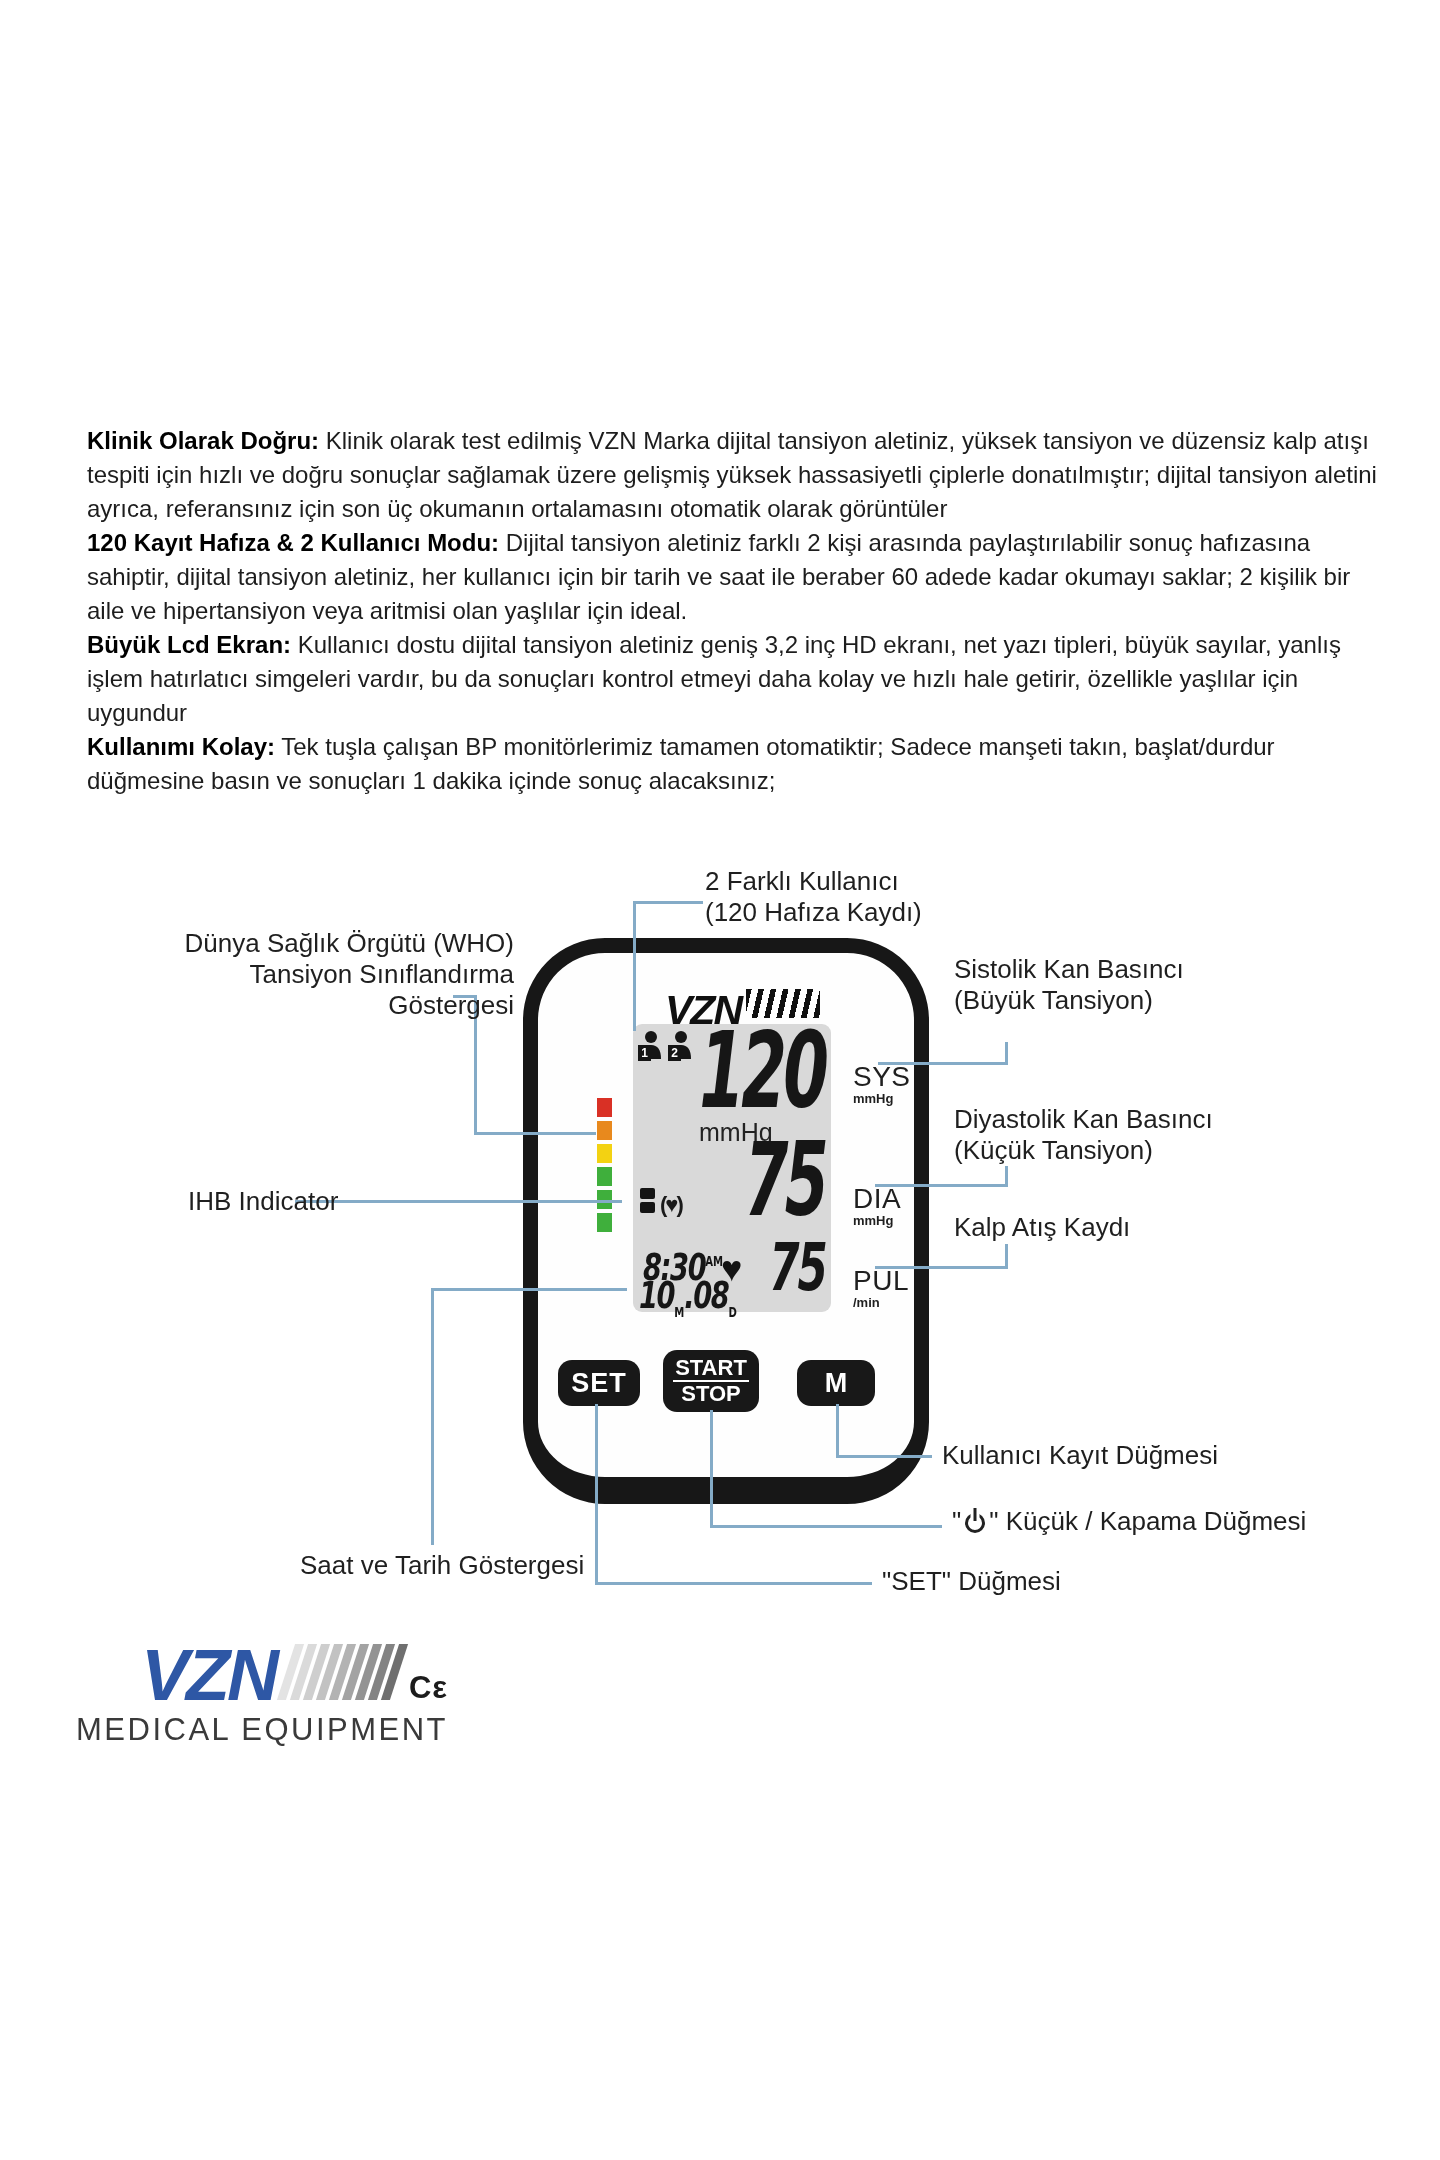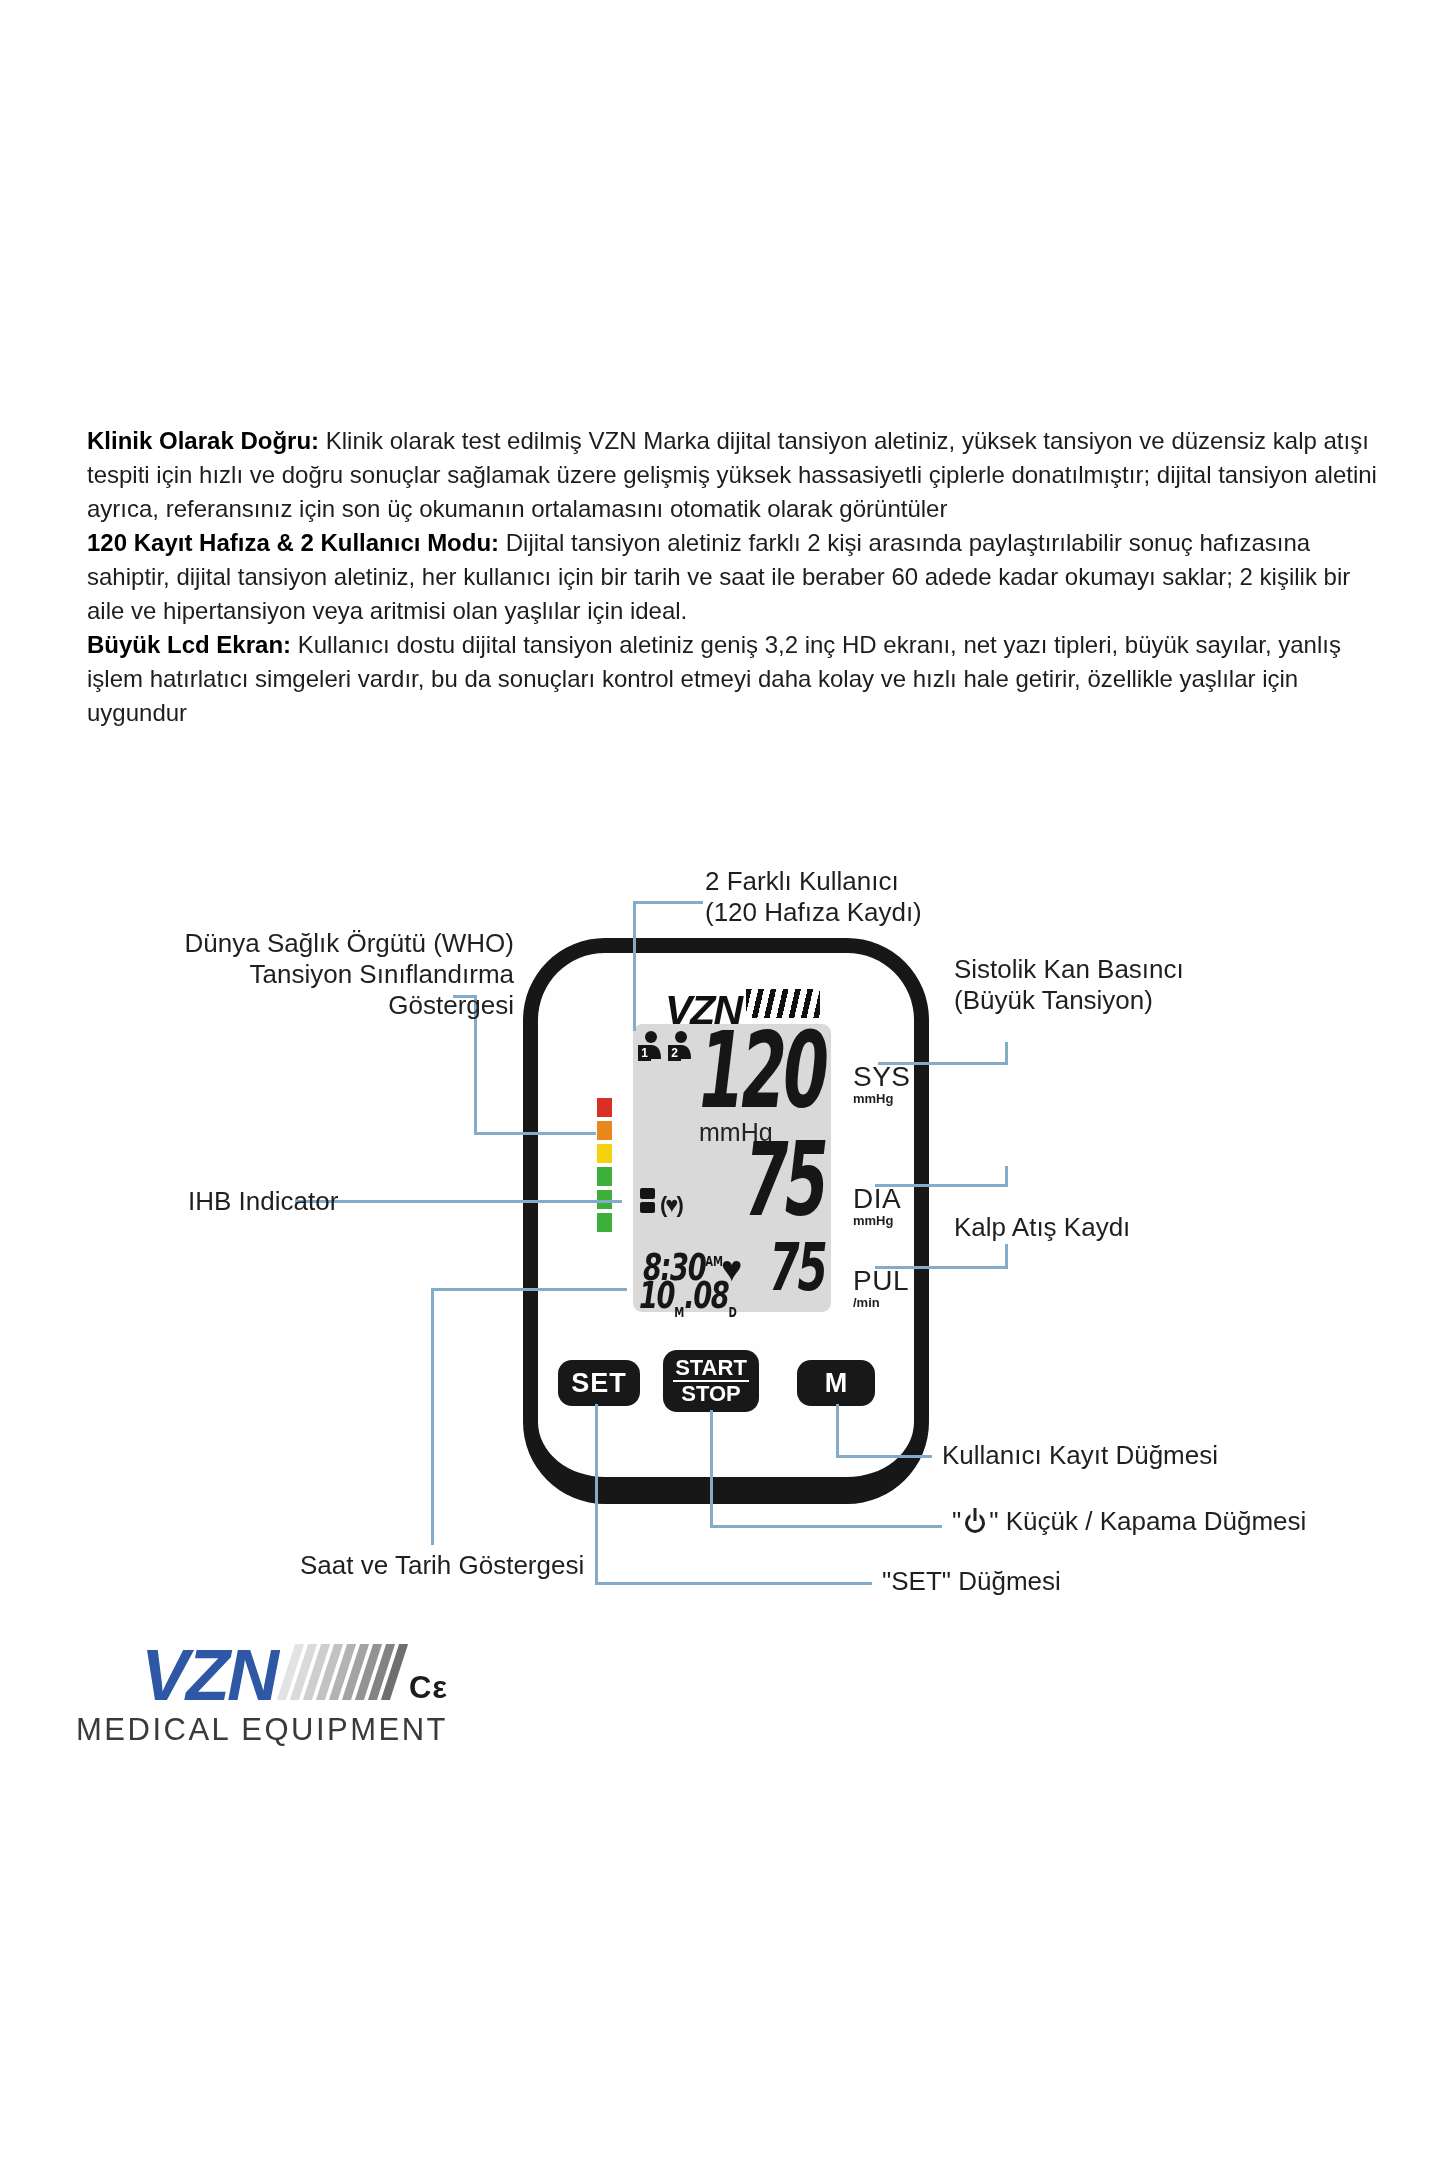--- a/index.html
+++ b/index.html
@@ -81,20 +81,21 @@
 </style>
 </head>
 <body>
 
 <div class="page">
 
   <div class="desc">
     <p><strong>Klinik Olarak Doğru:</strong><span> Klinik olarak test edilmiş VZN Marka dijital tansiyon aletiniz, yüksek tansiyon ve düzensiz kalp atışı tespiti için hızlı ve doğru sonuçlar sağlamak üzere gelişmiş yüksek hassasiyetli çiplerle donatılmıştır; dijital tansiyon aletini ayrıca, referansınız için son üç okumanın ortalamasını otomatik olarak görüntüler</span></p>
     <p><strong>120 Kayıt Hafıza &amp; 2 Kullanıcı Modu:</strong><span> Dijital tansiyon aletiniz farklı 2 kişi arasında paylaştırılabilir sonuç hafızasına sahiptir, dijital tansiyon aletiniz, her kullanıcı için bir tarih ve saat ile beraber 60 adede kadar okumayı saklar; 2 kişilik bir aile ve hipertansiyon veya aritmisi olan yaşlılar için ideal.</span></p>
     <p><strong>Büyük Lcd Ekran:</strong><span> Kullanıcı dostu dijital tansiyon aletiniz geniş 3,2 inç HD ekranı, net yazı tipleri, büyük sayılar, yanlış işlem hatırlatıcı simgeleri vardır, bu da sonuçları kontrol etmeyi daha kolay ve hızlı hale getirir, özellikle yaşlılar için uygundur</span></p>
+    <p><strong>Kullanımı Kolay:</strong><span> Tek tuşla çalışan BP monitörlerimiz tamamen otomatiktir; Sadece manşeti takın, başlat/durdur düğmesine basın ve sonuçları 1 dakika içinde sonuç alacaksınız;</span></p>
   </div>
 
   <div class="device">
     <div class="device-logo">
       <span class="vzn">VZN</span><span class="bars"></span>
     </div>
 
     <div class="lcd">
       <div class="users">
         <span class="user-ico">
@@ -204,20 +205,24 @@
     <div>Göstergesi</div>
   </div>
 
   <div class="callout" style="left:188px; top:1186px;">IHB Indicator</div>
 
   <div class="callout" style="left:954px; top:954px;">
     <div>Sistolik Kan Basıncı</div>
     <div>(Büyük Tansiyon)</div>
   </div>
 
+  <div class="callout" style="left:954px; top:1104px;">
+    <div>Diyastolik Kan Basıncı</div>
+    <div>(Küçük Tansiyon)</div>
+  </div>
 
   <div class="callout" style="left:954px; top:1212px;">Kalp Atış Kaydı</div>
 
   <div class="callout" style="left:942px; top:1440px;">Kullanıcı Kayıt Düğmesi</div>
 
   <div class="callout" style="left:952px; top:1506px;">
     <span>"</span><span class="power-icon"><i></i></span><span>"</span><span> Küçük / Kapama Düğmesi</span>
   </div>
 
   <div class="callout" style="left:882px; top:1566px;">"SET" Düğmesi</div>

